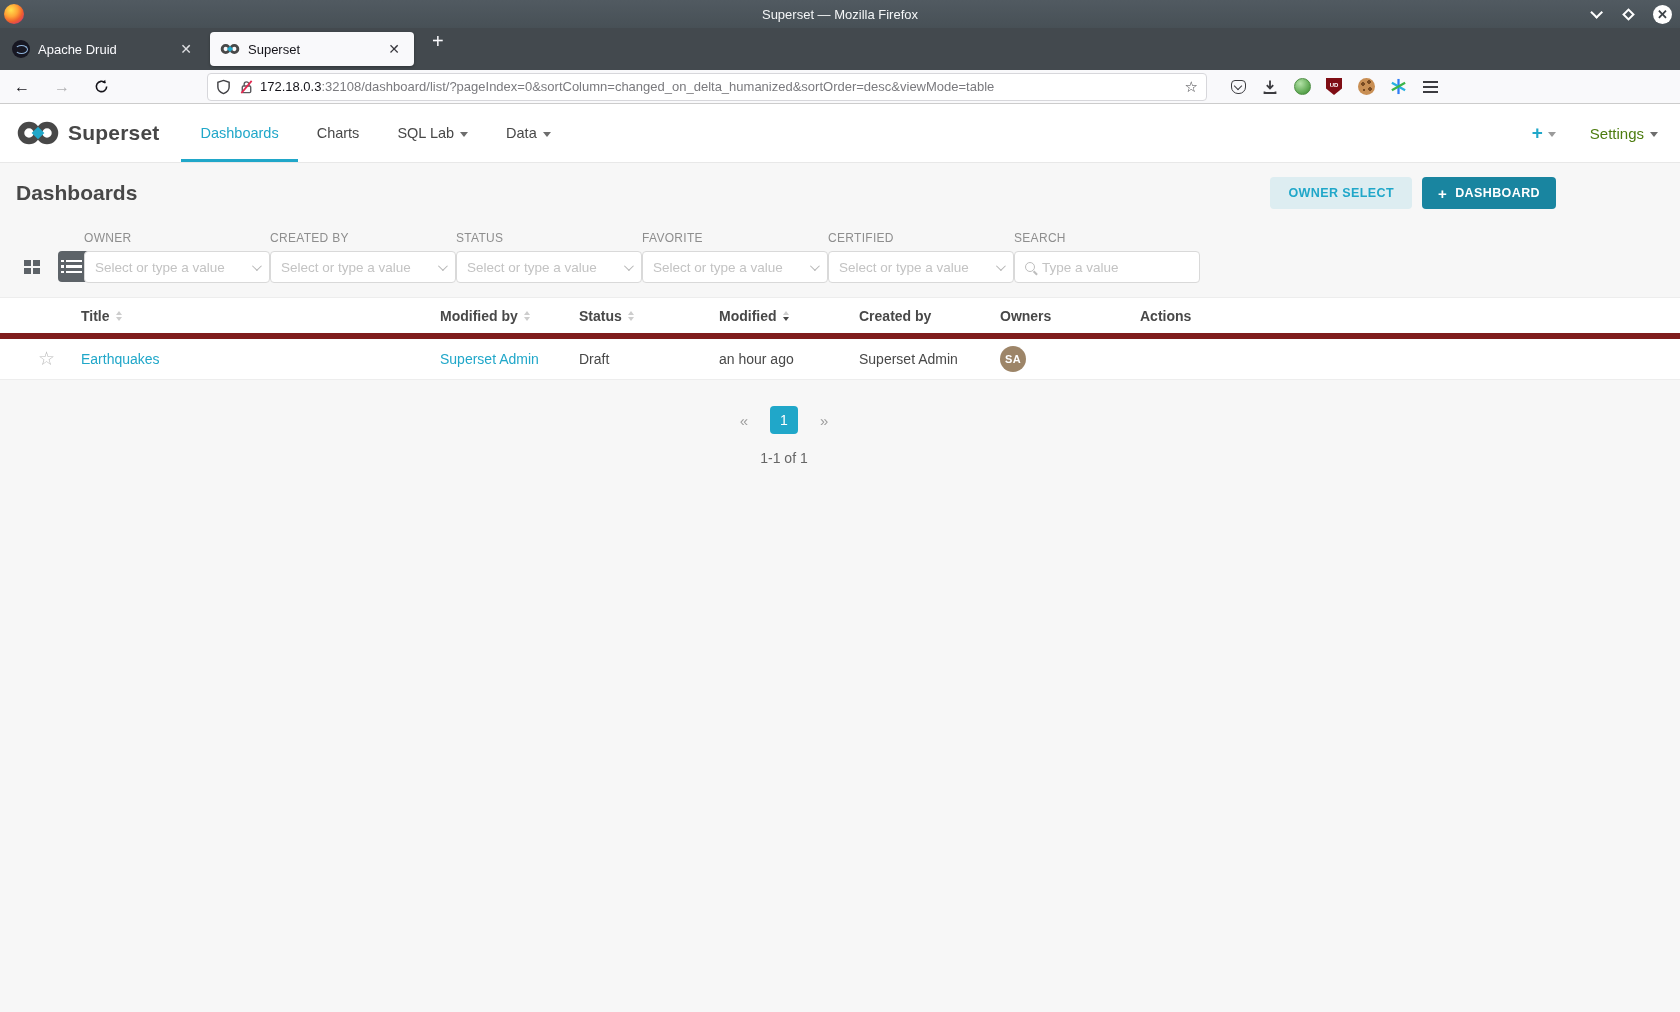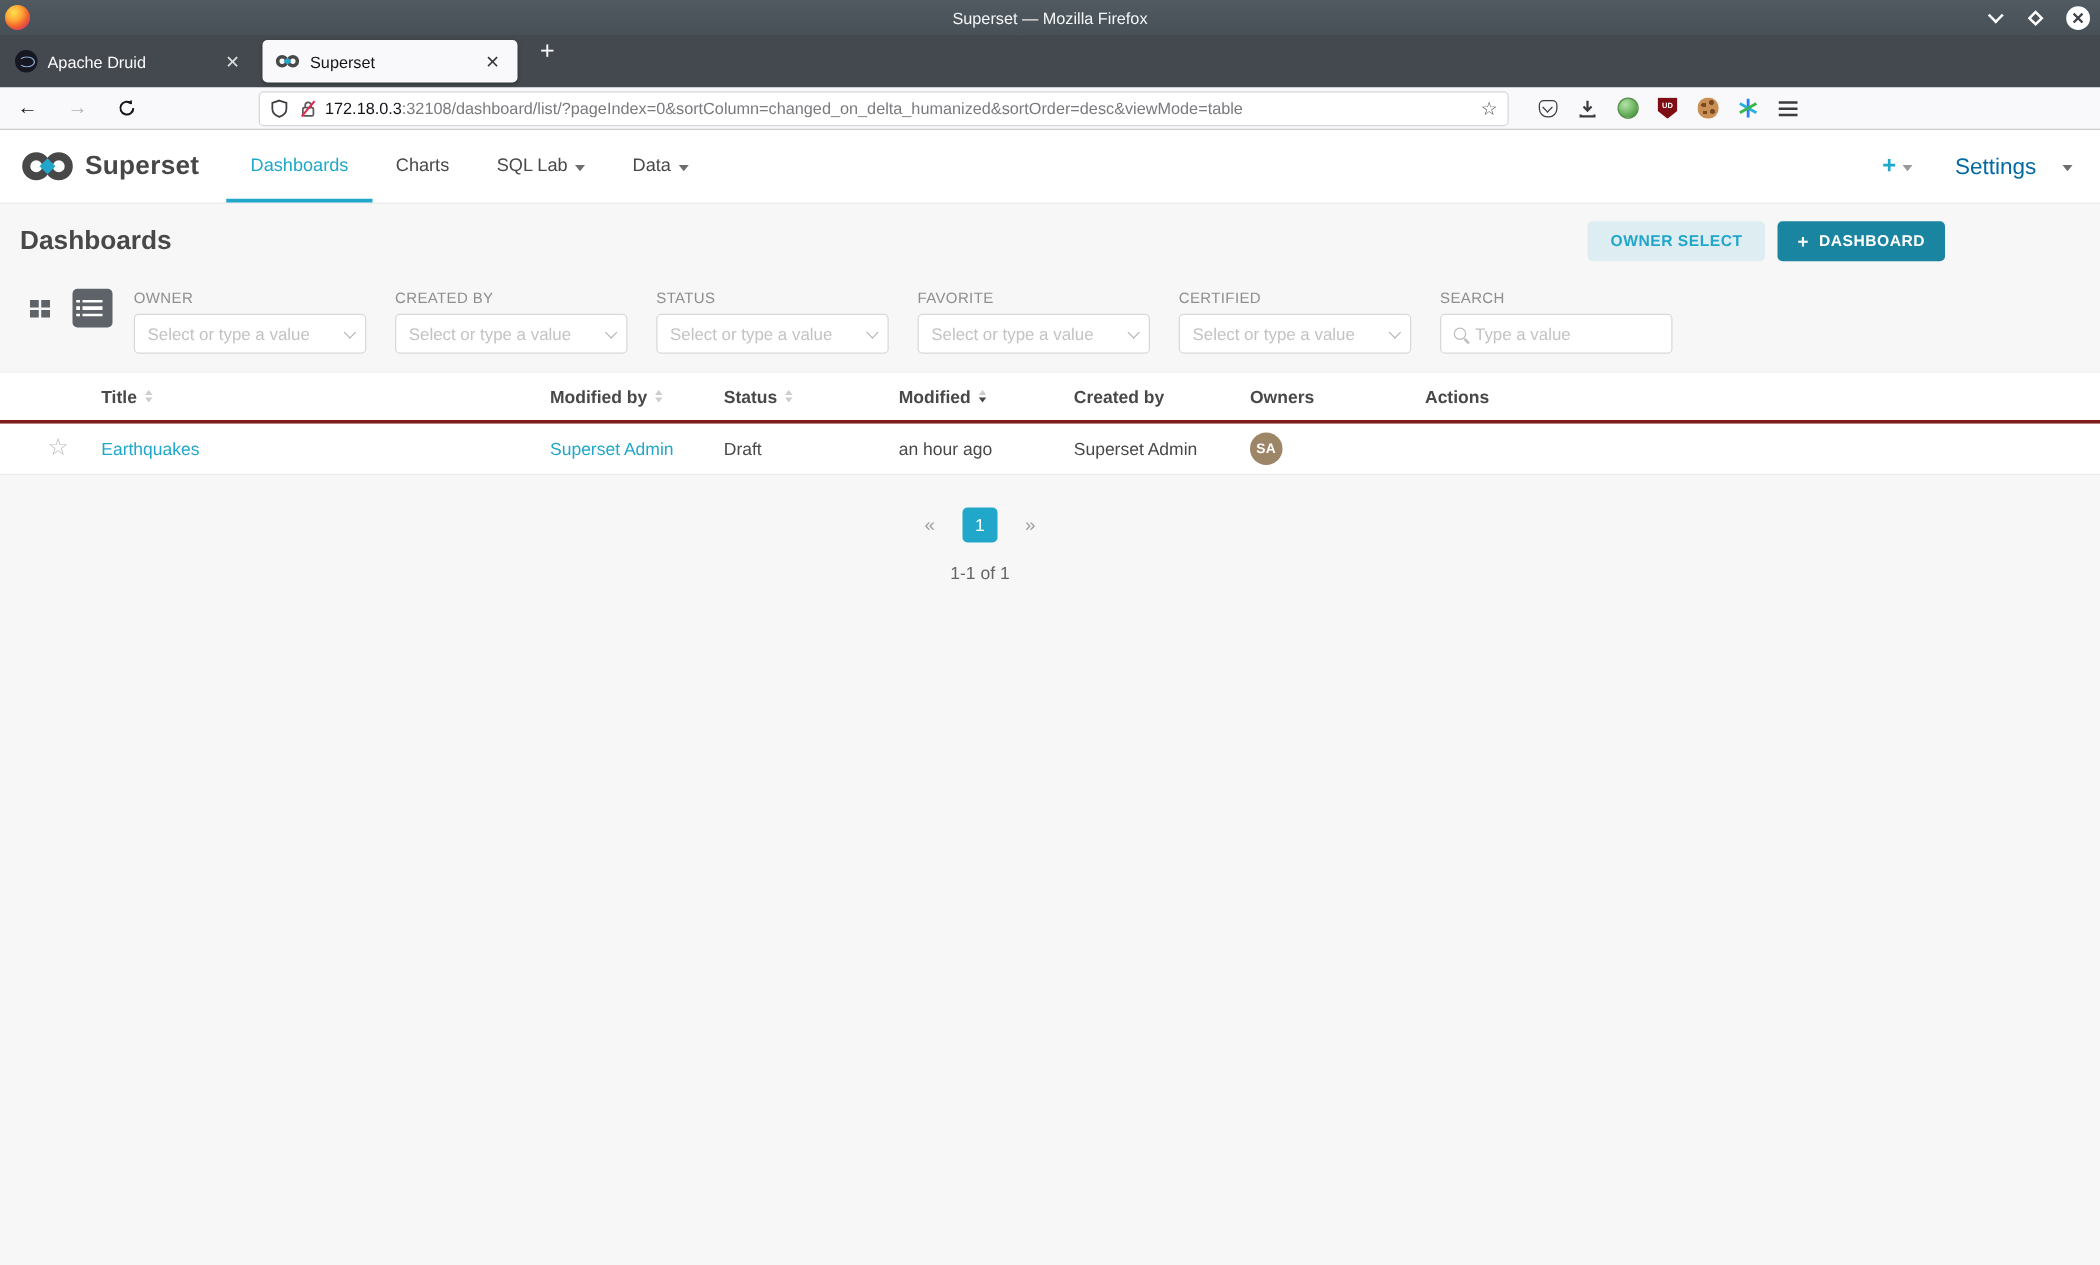--- a/index.html
+++ b/index.html
@@ -49,54 +49,54 @@
   .ss-navbar { height:59px; background:#fff; border-bottom:1px solid #e8e8e8; display:flex; align-items:stretch; padding:0 16px; }
   .brand { display:flex; align-items:center; gap:8px; margin-right:22px; }
   .brand-name { font-size:21px; font-weight:bold; color:#474747; letter-spacing:.2px; }
   .nav-items { display:flex; align-items:stretch; }
   .nav-item { display:flex; align-items:center; gap:6px; padding:0 19px; font-size:14.5px; color:#484848; position:relative; }
   .nav-item.active { color:#20a7c9; border-bottom:3px solid #20a7c9; padding-top:3px; }
   .caret-down { width:0; height:0; border-left:4px solid transparent; border-right:4px solid transparent; border-top:5px solid #6d6d6d; margin-top:2px; }
   .nav-right { margin-left:auto; display:flex; align-items:center; gap:34px; padding-right:6px; }
   .nav-plus { color:#20a7c9; font-size:19px; font-weight:bold; display:flex; align-items:center; gap:5px; }
   .nav-plus .caret-down { border-top-color:#9a9a9a; }
-  .nav-settings { font-size:18px; color:#0369a1; display:flex; align-items:center; gap:21px; }
+  .nav-settings { font-size:15px; color:#4d7c0f; display:flex; align-items:center; gap:6px; }
 
   
   .content { background:#f7f7f7; height:849px; }
   .page-header { display:flex; align-items:center; padding:14px 16px 12px 16px; }
   .page-title { font-size:21px; font-weight:bold; color:#484848; }
   .header-actions { margin-left:auto; margin-right:108px; display:flex; gap:10px; }
   .btn { height:32px; border:none; border-radius:4px; font-size:12.5px; font-weight:bold; letter-spacing:.4px; font-family:"Liberation Sans",sans-serif; display:flex; align-items:center; }
   .btn-secondary { background:rgba(32,167,201,.12); color:#20a7c9; padding:0 18px; }
   .btn-primary { background:#1985a0; color:#fff; padding:0 16px; gap:8px; }
   .btn-primary .plus-glyph { font-size:15px; font-weight:bold; }
 
-  .filter-bar { display:flex; padding:10px 16px 14px 16px; gap:23px; }
+  .filter-bar { display:flex; align-items:flex-end; padding:10px 16px 14px 16px; }
   .view-toggles { display:flex; gap:10px; margin-bottom:1px; margin-right:-6px; }
   .vt-btn { width:32px; height:31px; border-radius:4px; display:flex; align-items:center; justify-content:center; }
   .vt-btn.selected { background:#5d6368; }
   .grid-glyph { width:16px; height:14px; display:grid; grid-template-columns:7px 7px; grid-template-rows:6px 6px; gap:2px; }
   .grid-glyph i { background:#5d6368; }
   .list-glyph { display:flex; flex-direction:column; gap:3px; }
   .list-glyph i { display:block; width:16px; height:2.5px; background:#fff; position:relative; }
   .list-glyph i::before { content:""; position:absolute; left:-5px; top:0; width:3px; height:2.5px; background:#fff; }
   .filter { display:flex; flex-direction:column; gap:6px; }
   .filter-label { font-size:12px; color:#8e8e8e; letter-spacing:.3px; }
   .select-box { width:186px; height:32px; background:#fff; border:1px solid #d9d9d9; border-radius:4px; display:flex; align-items:center; padding:0 10px; position:relative; }
   .select-box input { border:none; outline:none; width:100%; font-size:13.5px; font-family:"Liberation Sans",sans-serif; color:#484848; background:transparent; }
   .select-box input::placeholder { color:#c3c3c3; }
   .chevron { width:7px; height:7px; border-right:1.5px solid #b5b5b5; border-bottom:1.5px solid #b5b5b5; transform:rotate(45deg) translateY(-2px); flex:0 0 auto; }
   .mag-icon { width:10px; height:10px; border:1.6px solid #bdbdbd; border-radius:50%; position:relative; margin-right:7px; flex:0 0 auto; }
   .mag-icon::after { content:""; position:absolute; width:5px; height:1.6px; background:#bdbdbd; transform:rotate(45deg); left:7px; top:9px; }
 
   
   .list-table { background:#fff; border-top:1px solid #ededed; }
   .tr { display:flex; align-items:center; padding:0 16px; }
-  .th-row { height:41px; border-bottom:3px solid #7f1d1d; }
+  .th-row { height:41px; border-bottom:6px solid #7f1d1d; }
   .data-row { height:41px; border-bottom:1px solid #ededed; background:#fff; }
   .col-star { width:65px; padding-left:22px; }
   .col-title { width:359px; }
   .col-modby { width:139px; }
   .col-status { width:140px; }
   .col-mod { width:140px; }
   .col-createdby { width:141px; }
   .col-owners { width:140px; }
   .col-actions { flex:1; }
   .th { font-size:14px; font-weight:bold; color:#484848; display:flex; align-items:center; gap:6px; }

